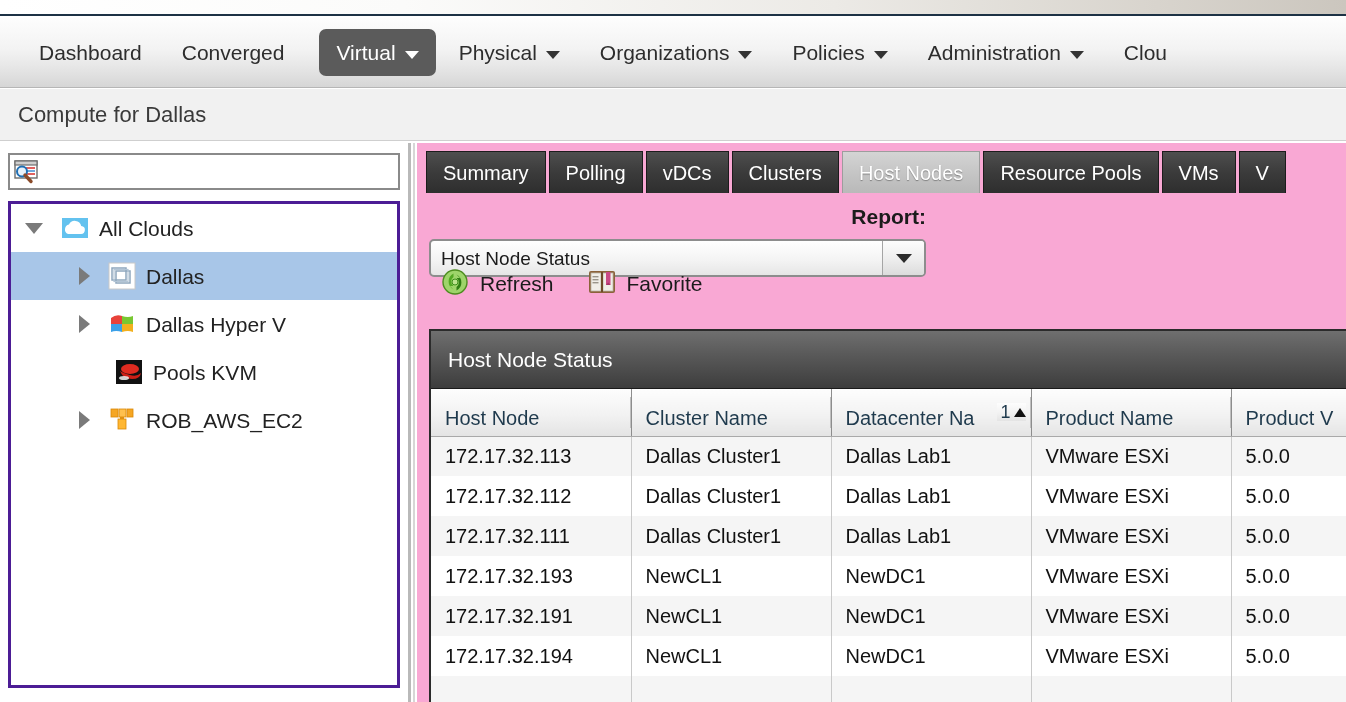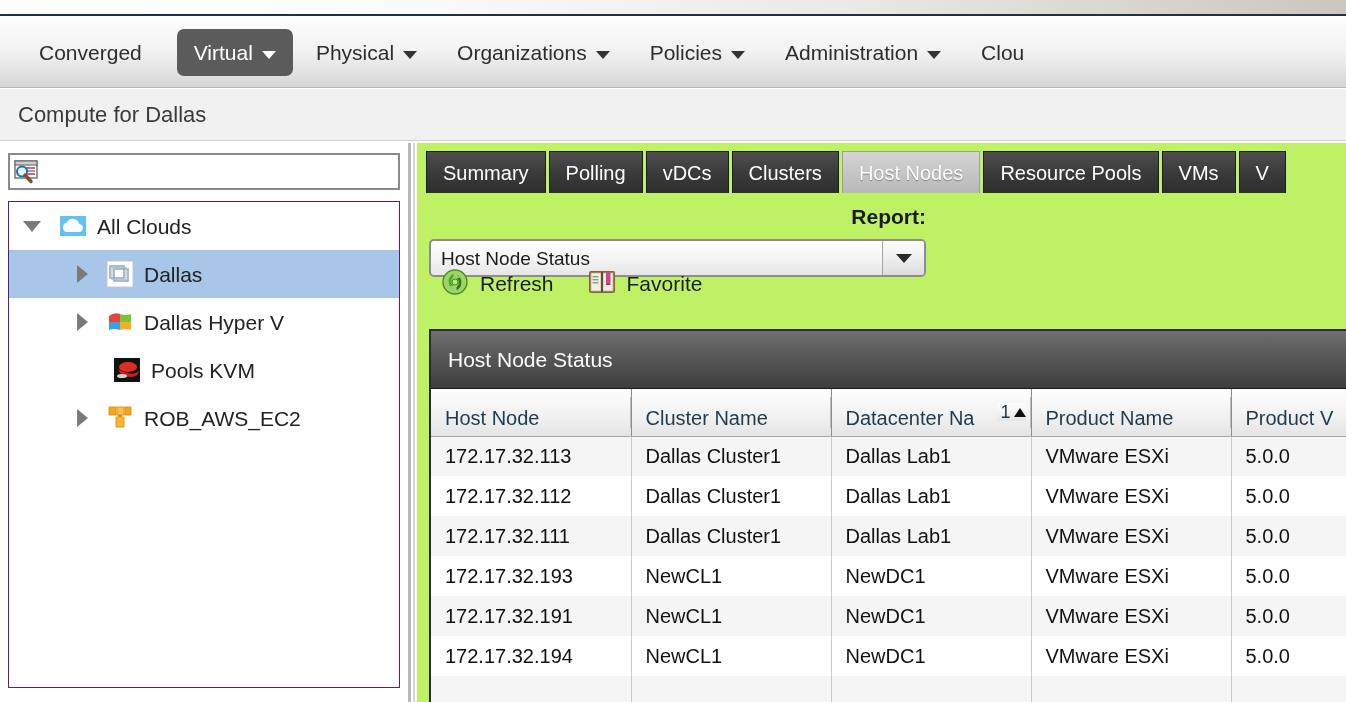--- a/index.html
+++ b/index.html
@@ -88,21 +88,21 @@
     border: none; outline: none;
     height: 31px;
     font-size: 16px;
     font-family: "Liberation Sans", sans-serif;
     background: transparent;
     padding: 0 4px;
     color: #222;
   }
   .tree-box {
     position: absolute; left: 8px; top: 58px; width: 392px; height: 487px;
-    border: 1px solid #4c1d95;
+    border: 3px solid #4c1d95;
     background: #ffffff;
     overflow: hidden;
   }
   .tree-row {
     height: 48px;
     display: flex; align-items: center;
     padding-left: 14px;
     cursor: pointer;
     font-size: 21px;
     color: #222222;
@@ -138,21 +138,21 @@
     background: #b9b9b9;
   }
   .panel-divider2 {
     position: absolute; left: 413px; top: 143px; width: 2px; height: 559px;
     background: #d6d6d6;
   }
 
   
   .right-panel {
     position: absolute; left: 417px; top: 143px; width: 929px; height: 559px;
-    background: #bef264;
+    background: #f9a8d4;
   }
 
   
   .tab-strip {
     position: absolute; left: 9px; top: 8px; height: 42px;
     display: flex; align-items: stretch;
     white-space: nowrap;
   }
   .tab {
     background: linear-gradient(to bottom, #4e4e4e 0%, #3b3b3b 50%, #2e2e2e 100%);
@@ -292,20 +292,23 @@
   table.grid tbody tr.filler td { background: #f5f5f5; height: 38px; border-right: 1px solid #c9c9c9; }
 </style>
 </head>
 <body>
 
 <div id="app">
 
   <div class="top-strip"></div>
 
   <div class="nav-bar" id="navbar">
+      <div class="nav-item">
+        <span>Dashboard</span>
+      </div>
       <div class="nav-item">
         <span>Converged</span>
       </div>
       <div class="nav-item active">
         <span>Virtual</span>
         <span class="caret-down"></span>
       </div>
       <div class="nav-item">
         <span>Physical</span>
         <span class="caret-down"></span>

